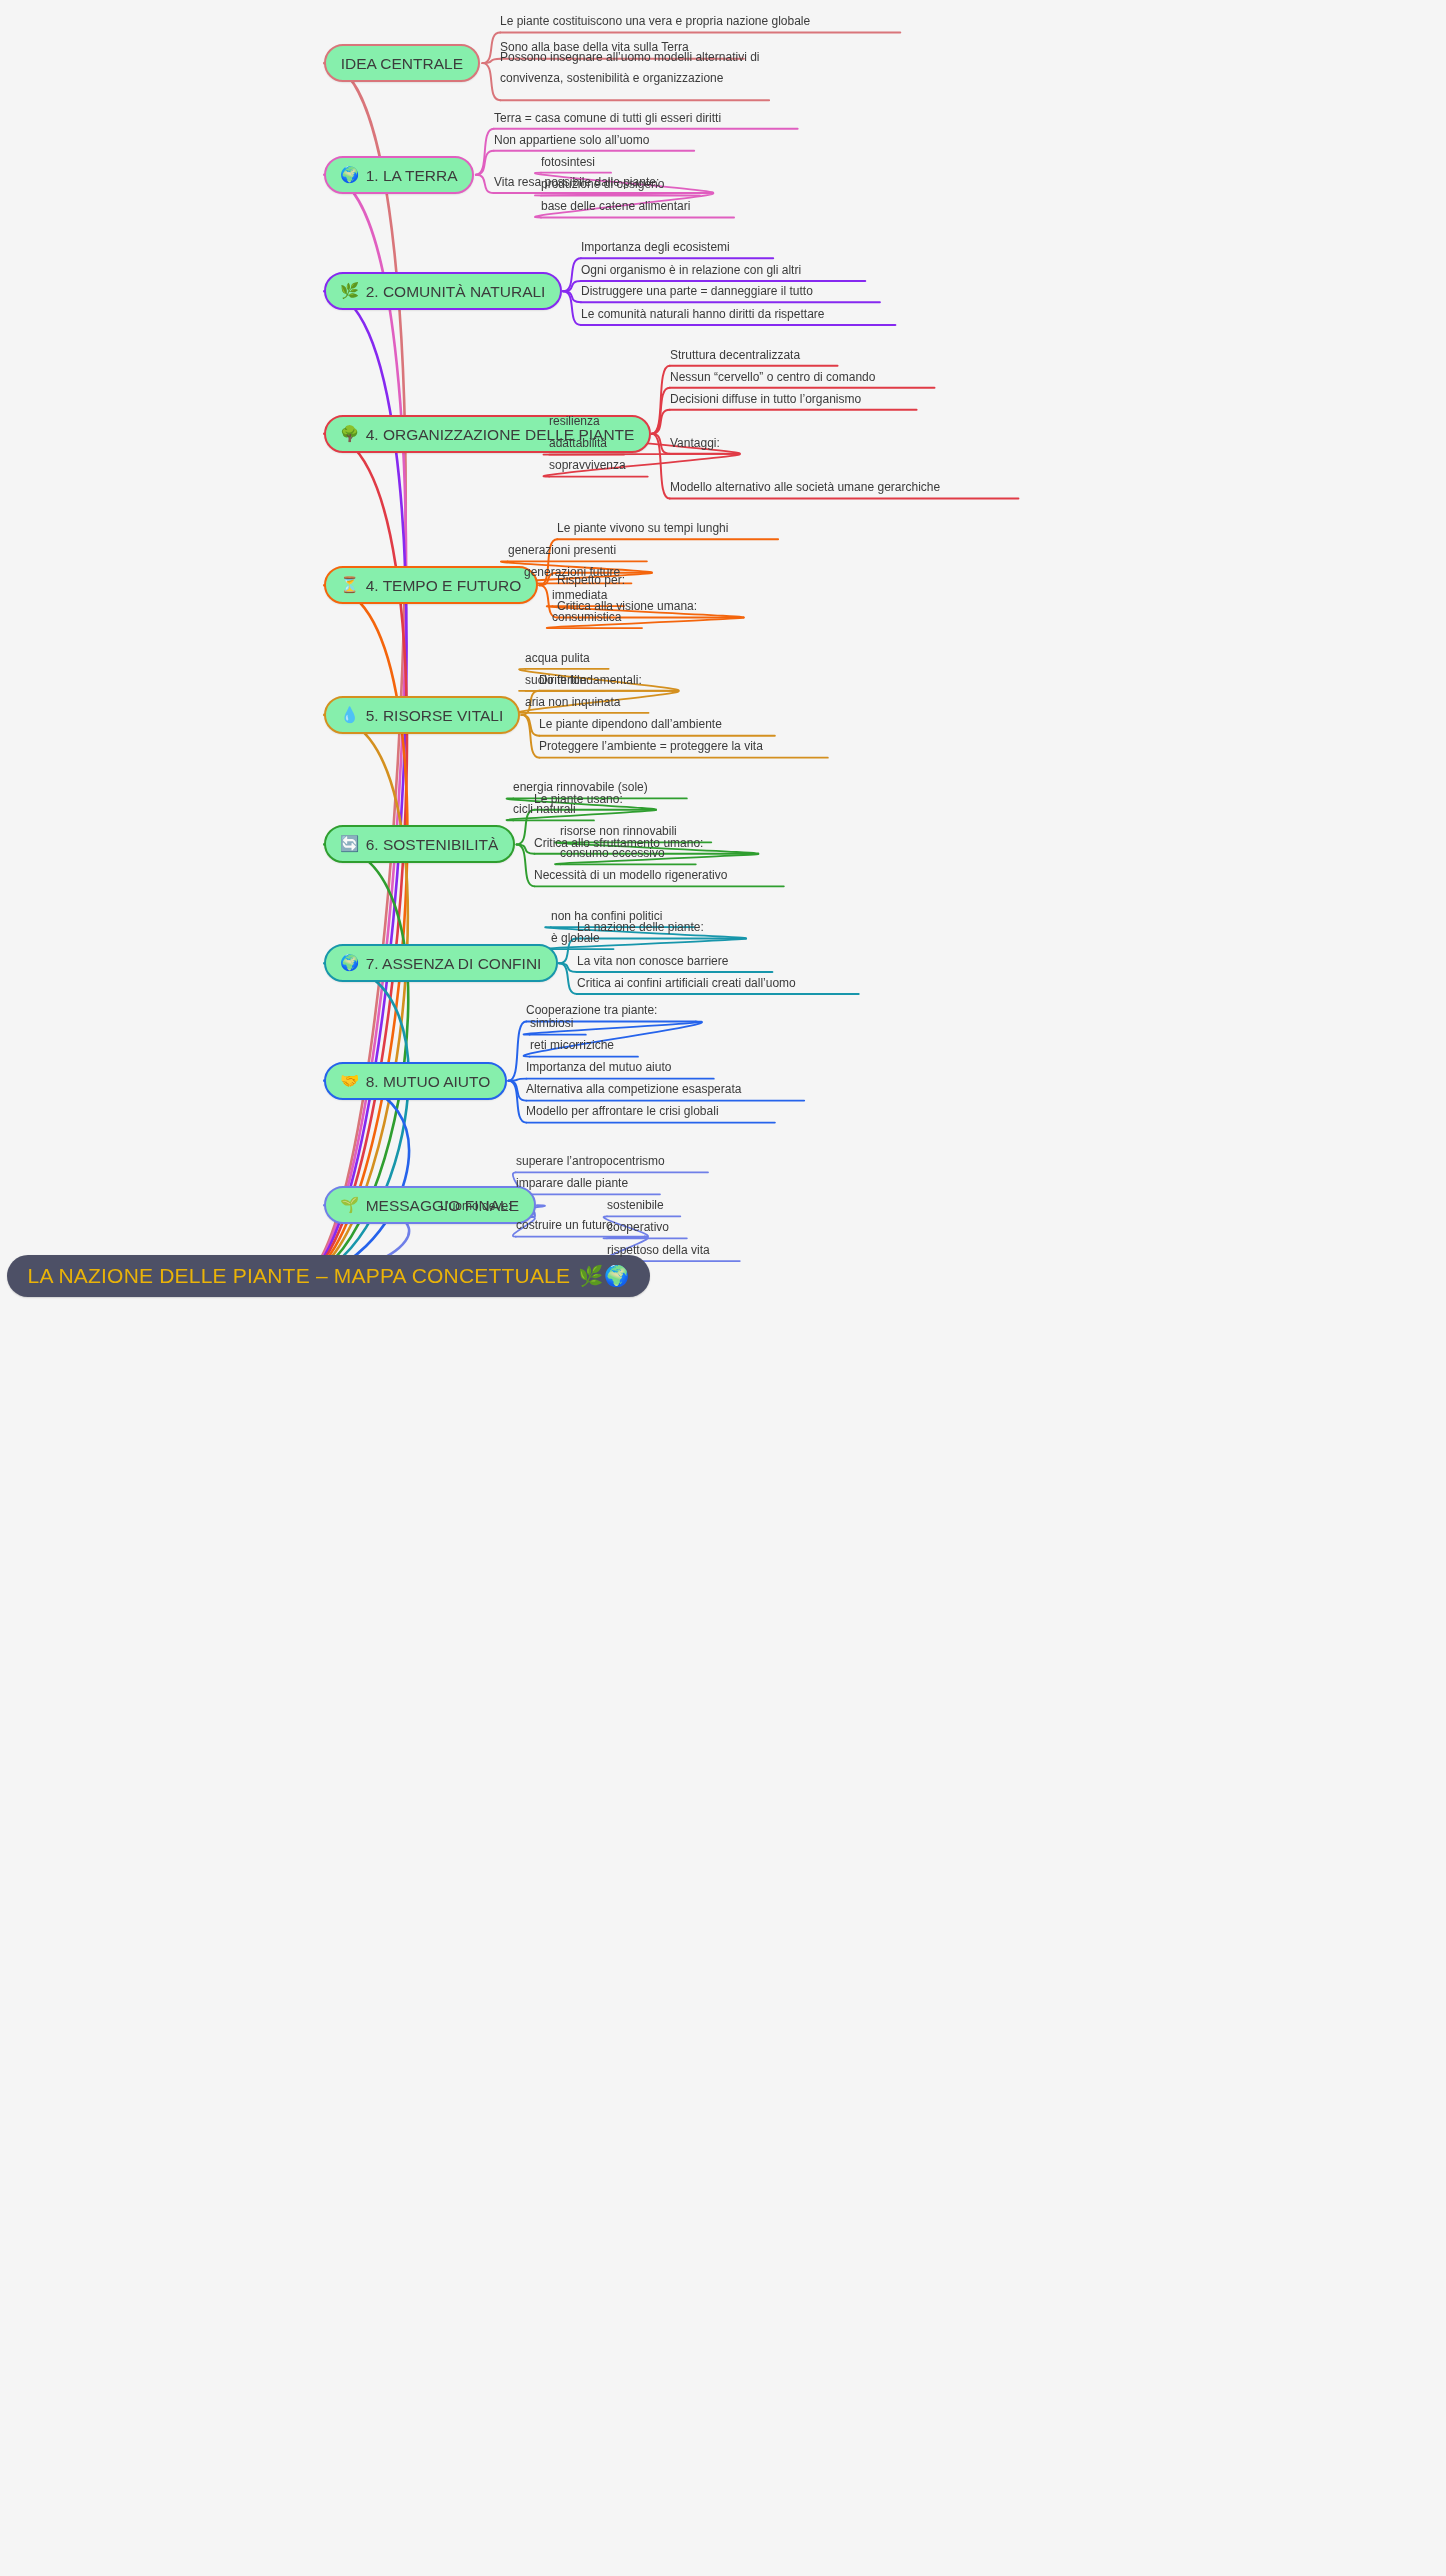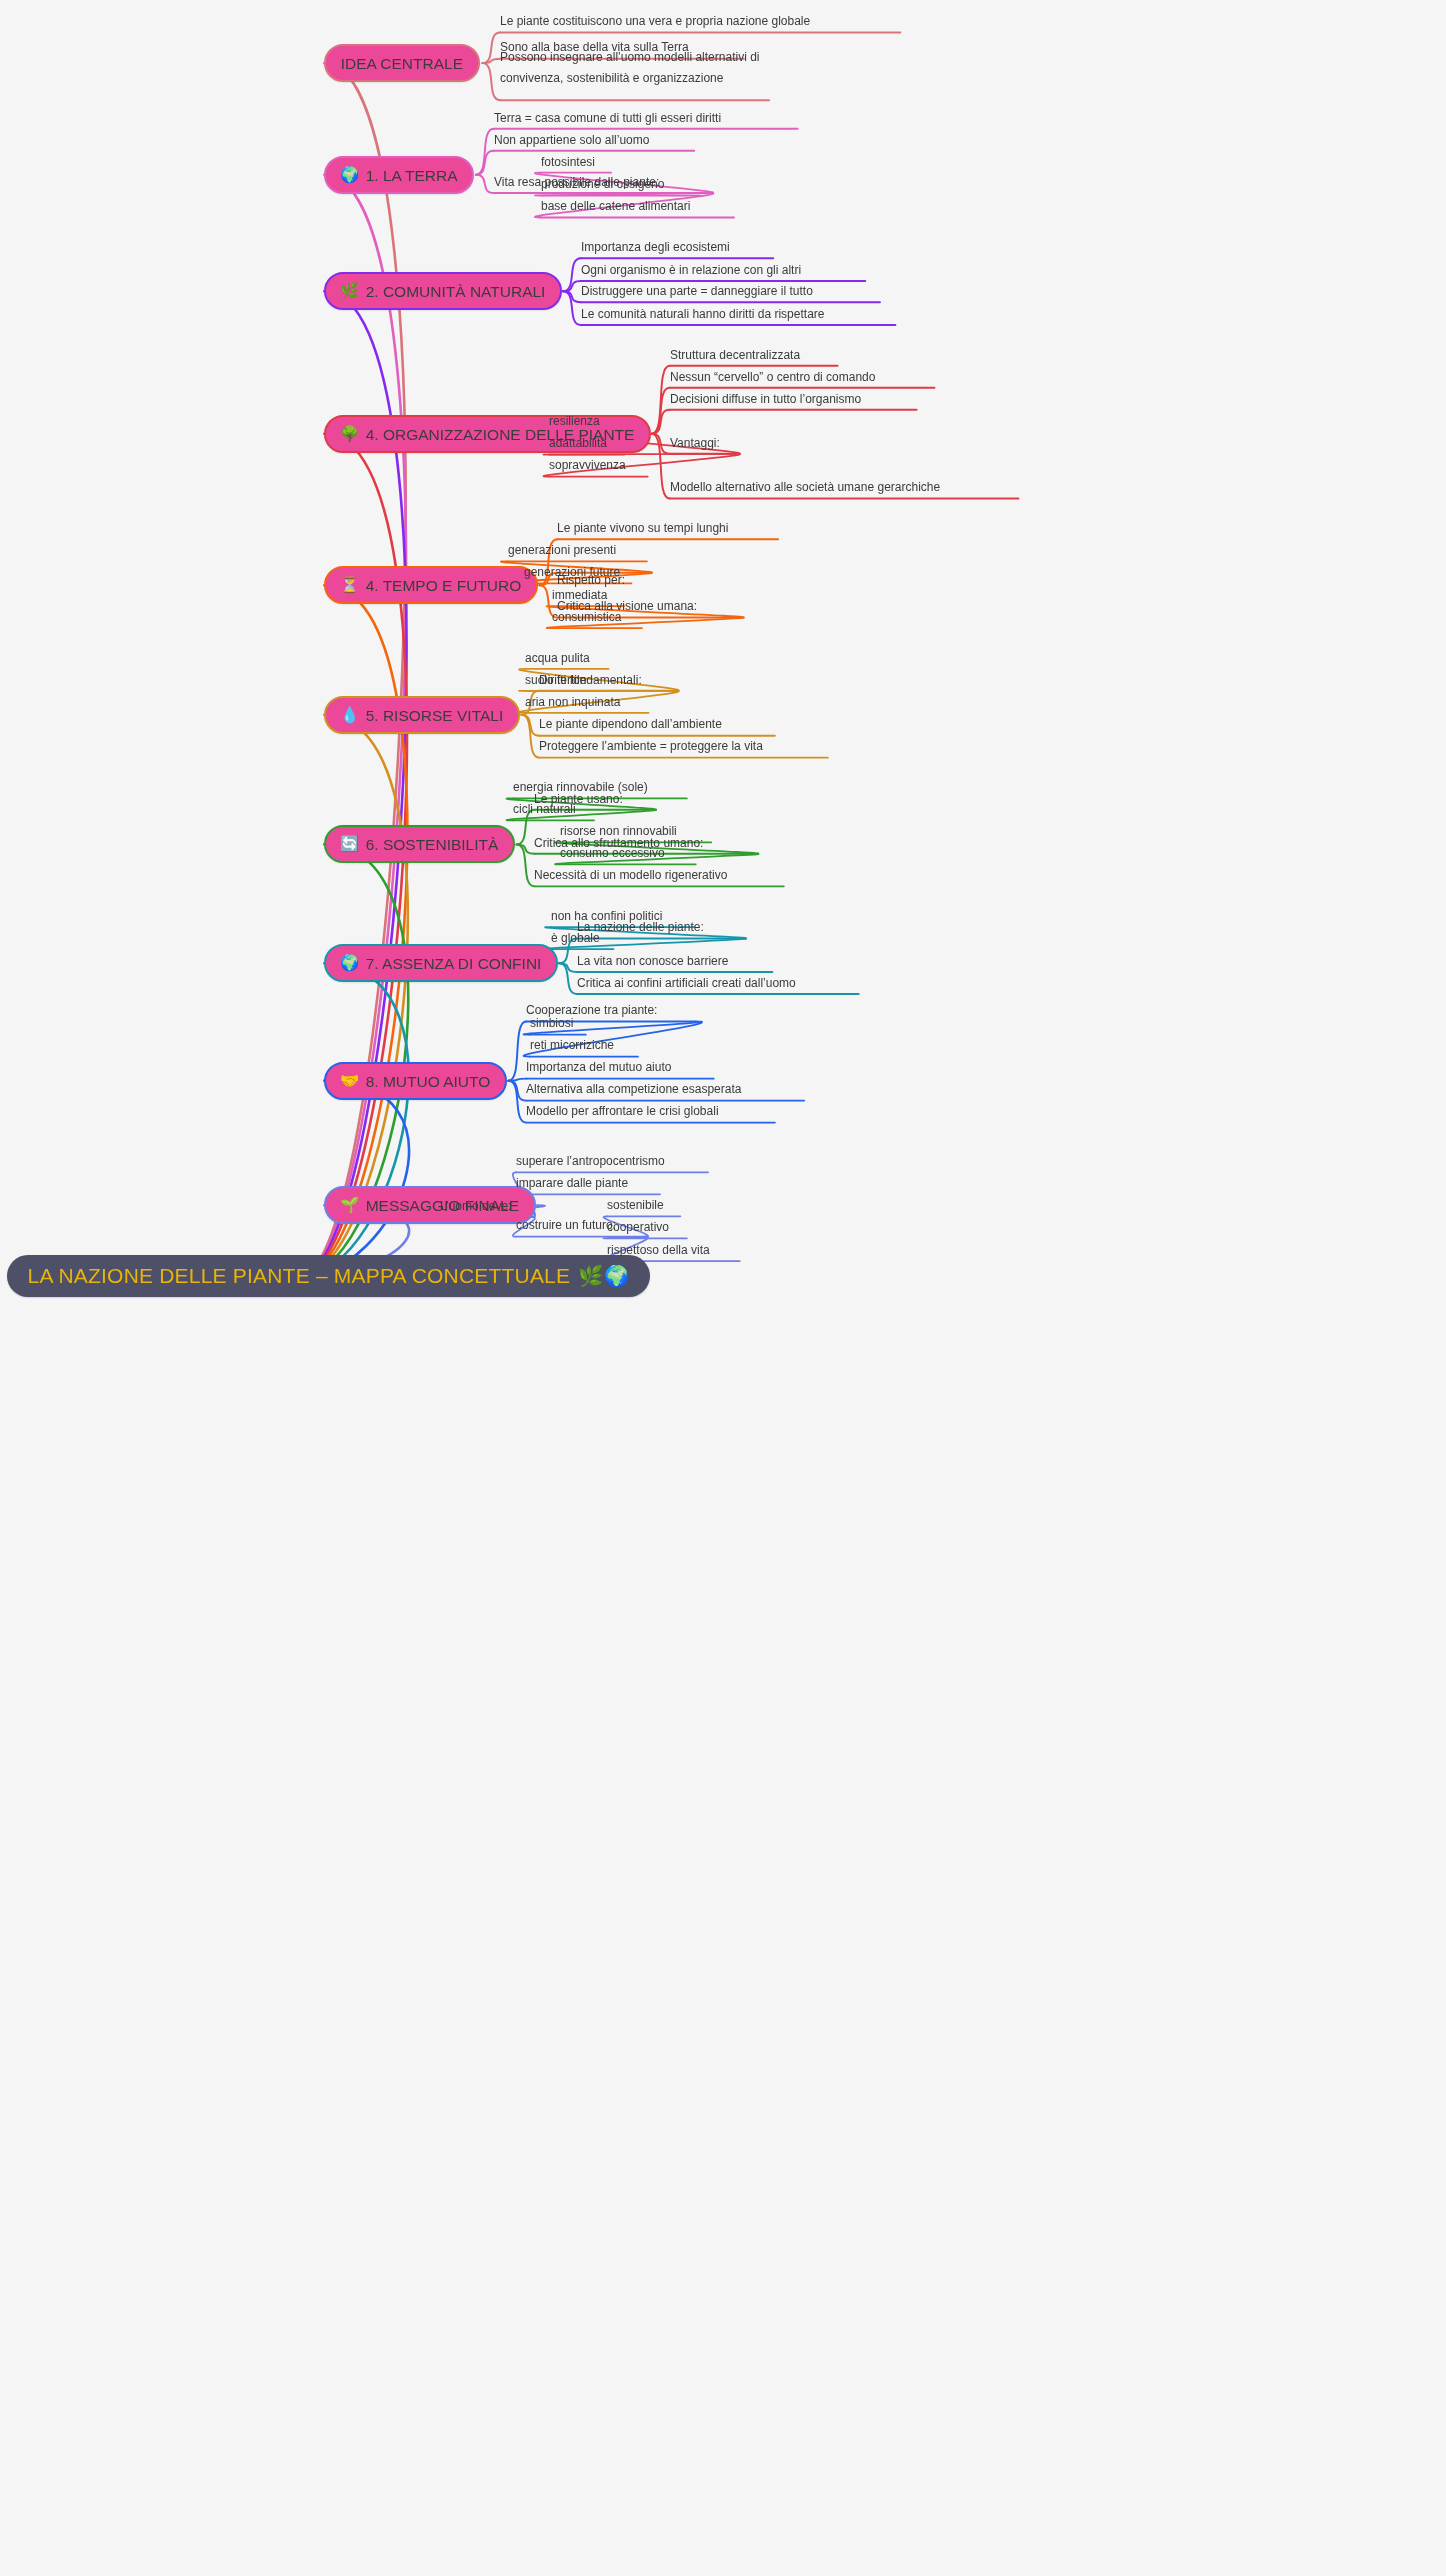--- a/index.html
+++ b/index.html
@@ -25,21 +25,21 @@
     padding:0 21px;
     height:42px;
     line-height:42px;
     display:flex;align-items:center;
     box-shadow:0 0.8px 1.6px rgba(0,0,0,.18);
   }
   .root .emoji{margin-left:8.1px;font-size:20.4px;line-height:1;}
 
   
   .topic{
-    background:#ec4899;
+    background:#86efac;
     border-radius:19.6px;
     border:2.4px solid #888;
     color:#3c3c3c;
     font-size:15.5px;
     height:38px;
     line-height:33px;
     padding:0 14.7px;
     display:flex;align-items:center;
     box-shadow:0 0.8px 1.6px rgba(0,0,0,.10);
   }

